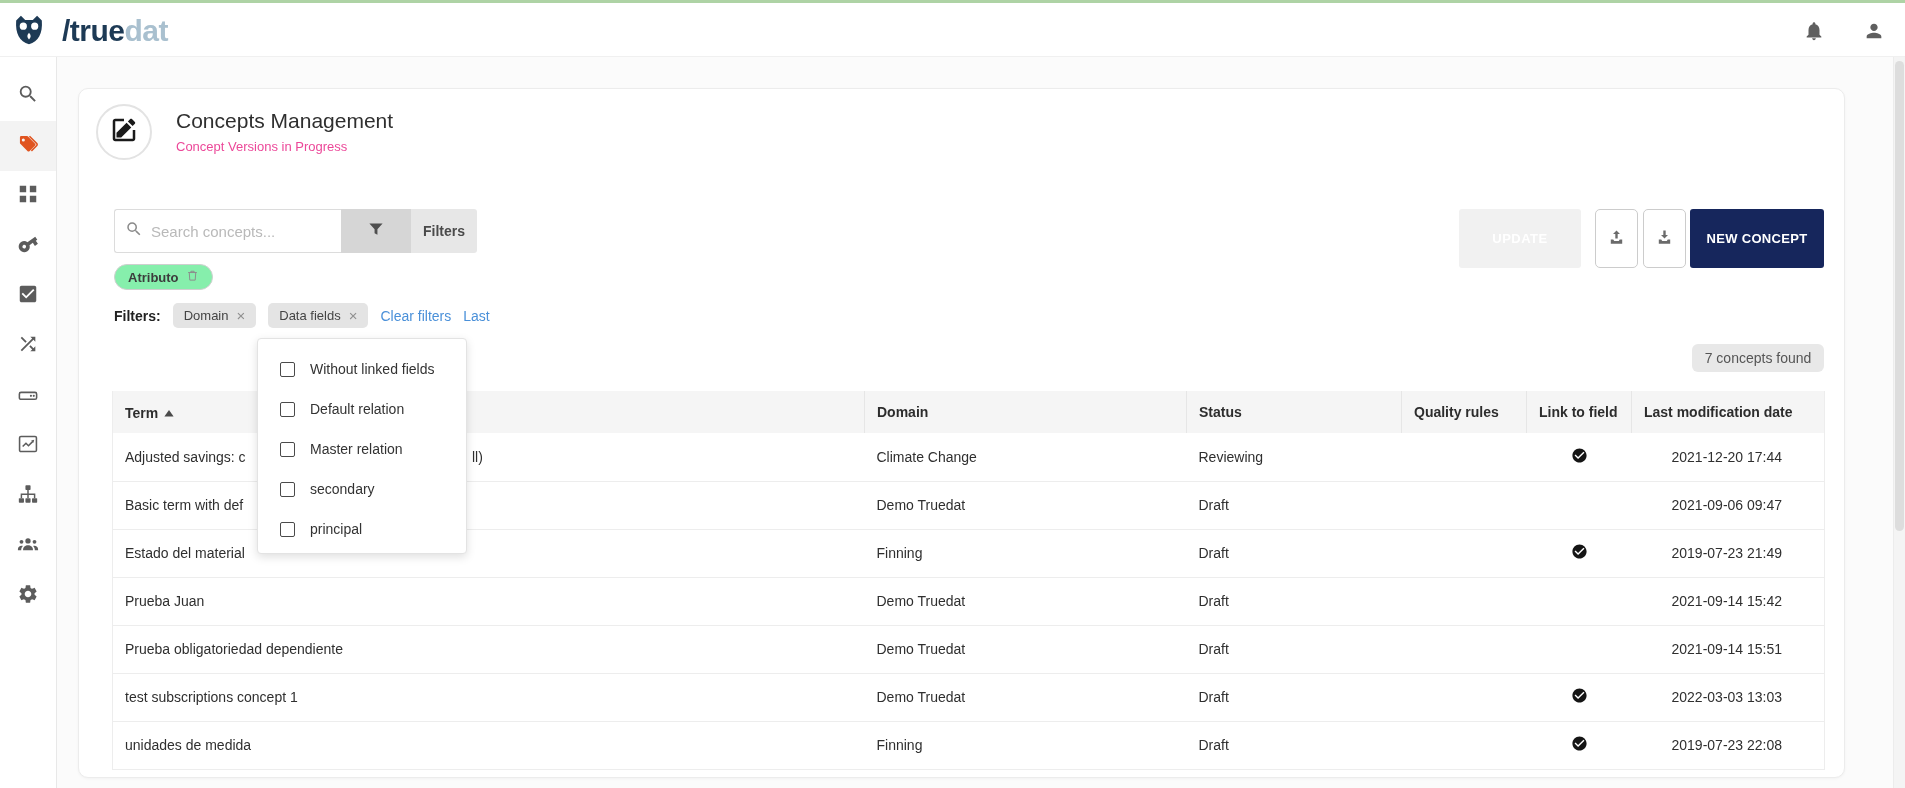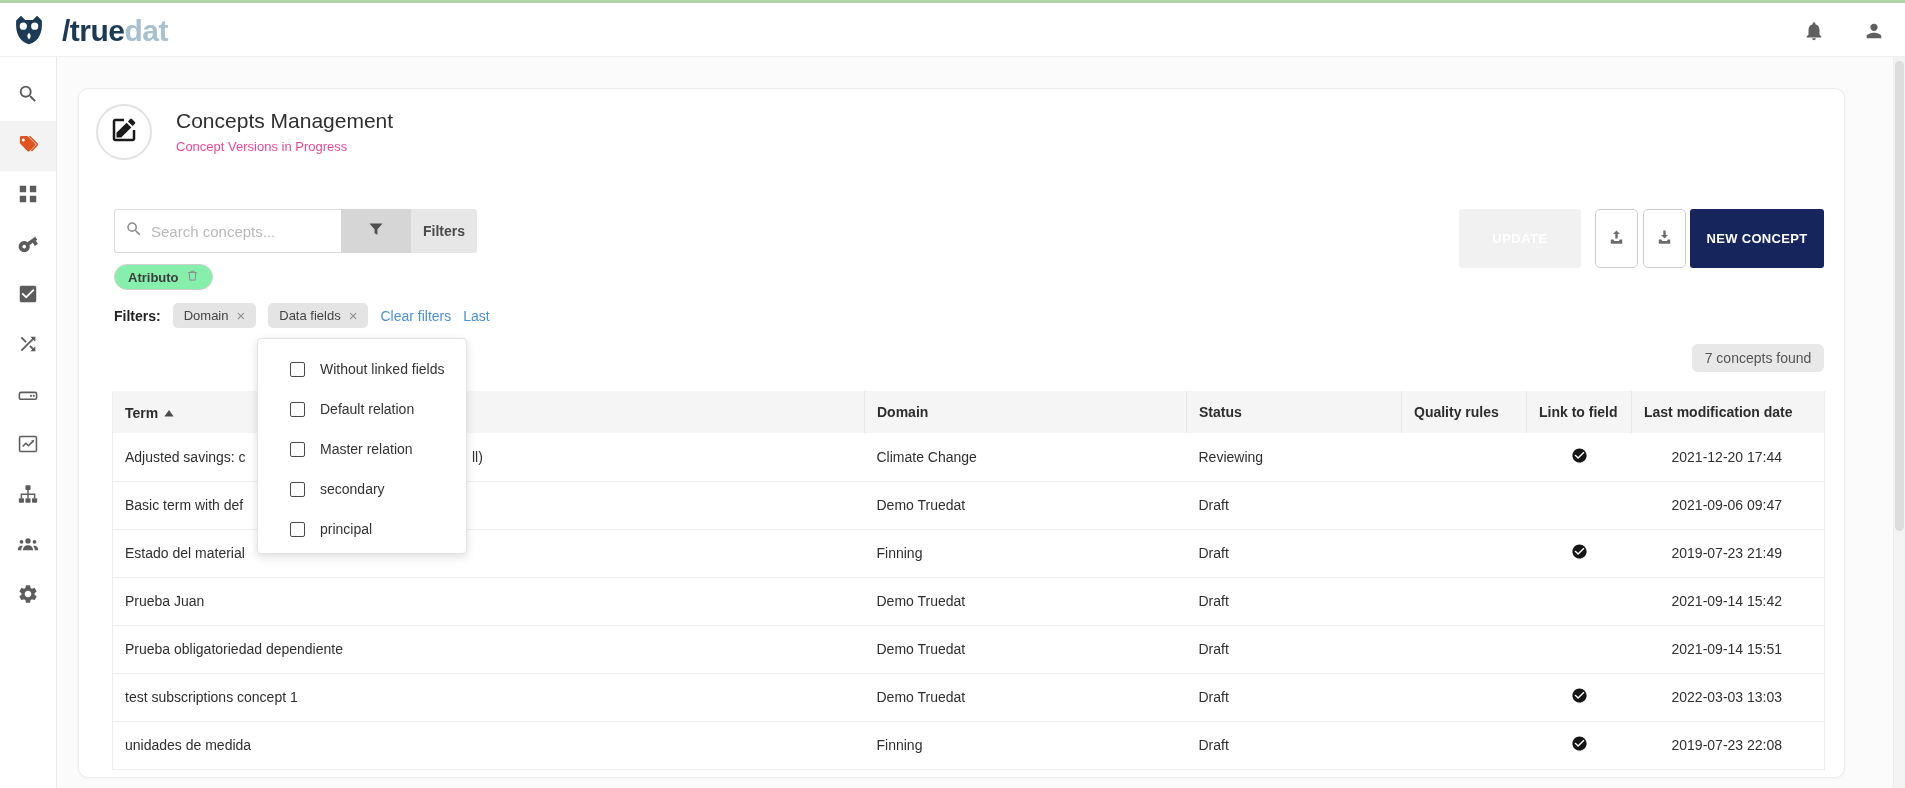--- a/index.html
+++ b/index.html
@@ -61,21 +61,21 @@
   .filters-bar { position:absolute; left:35px; top:214px; display:flex; align-items:center; gap:12px; }
   .filters-bar-label { font-size:14px; font-weight:bold; color:#222; }
   .filter-chip { background:#e4e4e4; border-radius:5px; padding:5px 11px; font-size:13px; color:#444;
                  display:flex; align-items:center; gap:8px; cursor:pointer; }
   .chip-x { color:#8f8f8f; font-size:15px; line-height:11px; cursor:pointer; }
   .link { color:#4a90d9; font-size:14px; cursor:pointer; }
 
   
   .dropdown { position:absolute; left:178px; top:249px; width:210px; height:216px; background:#fff;
               border:1px solid #e3e3e3; border-radius:4px; box-shadow:0 3px 10px rgba(0,0,0,.13); z-index:15; padding-top:10px; }
-  .dd-item { height:40px; display:flex; align-items:center; gap:15px; padding-left:32px; cursor:pointer; }
+  .dd-item { height:40px; display:flex; align-items:center; gap:15px; padding-left:22px; cursor:pointer; }
   .dd-check { width:15px; height:15px; border:1.6px solid #4a4a4a; border-radius:2px; background:#fff; flex:0 0 auto; }
   .dd-label { font-size:14px; color:#333; }
 
   .results-badge { position:absolute; left:1613px; top:255px; width:132px; height:28px; background:#e8e8e8;
                    border-radius:6px; display:flex; align-items:center; justify-content:center; font-size:14px; color:#555; }
 
   
   .tbl { position:absolute; left:33px; top:302px; width:1712px; border-collapse:collapse; table-layout:fixed;
          border-left:1px solid #ededed; border-right:1px solid #ededed; }
   .tbl th { background:#f5f5f5; height:42px; font-size:14px; font-weight:bold; color:#2d2d2d; text-align:left;

